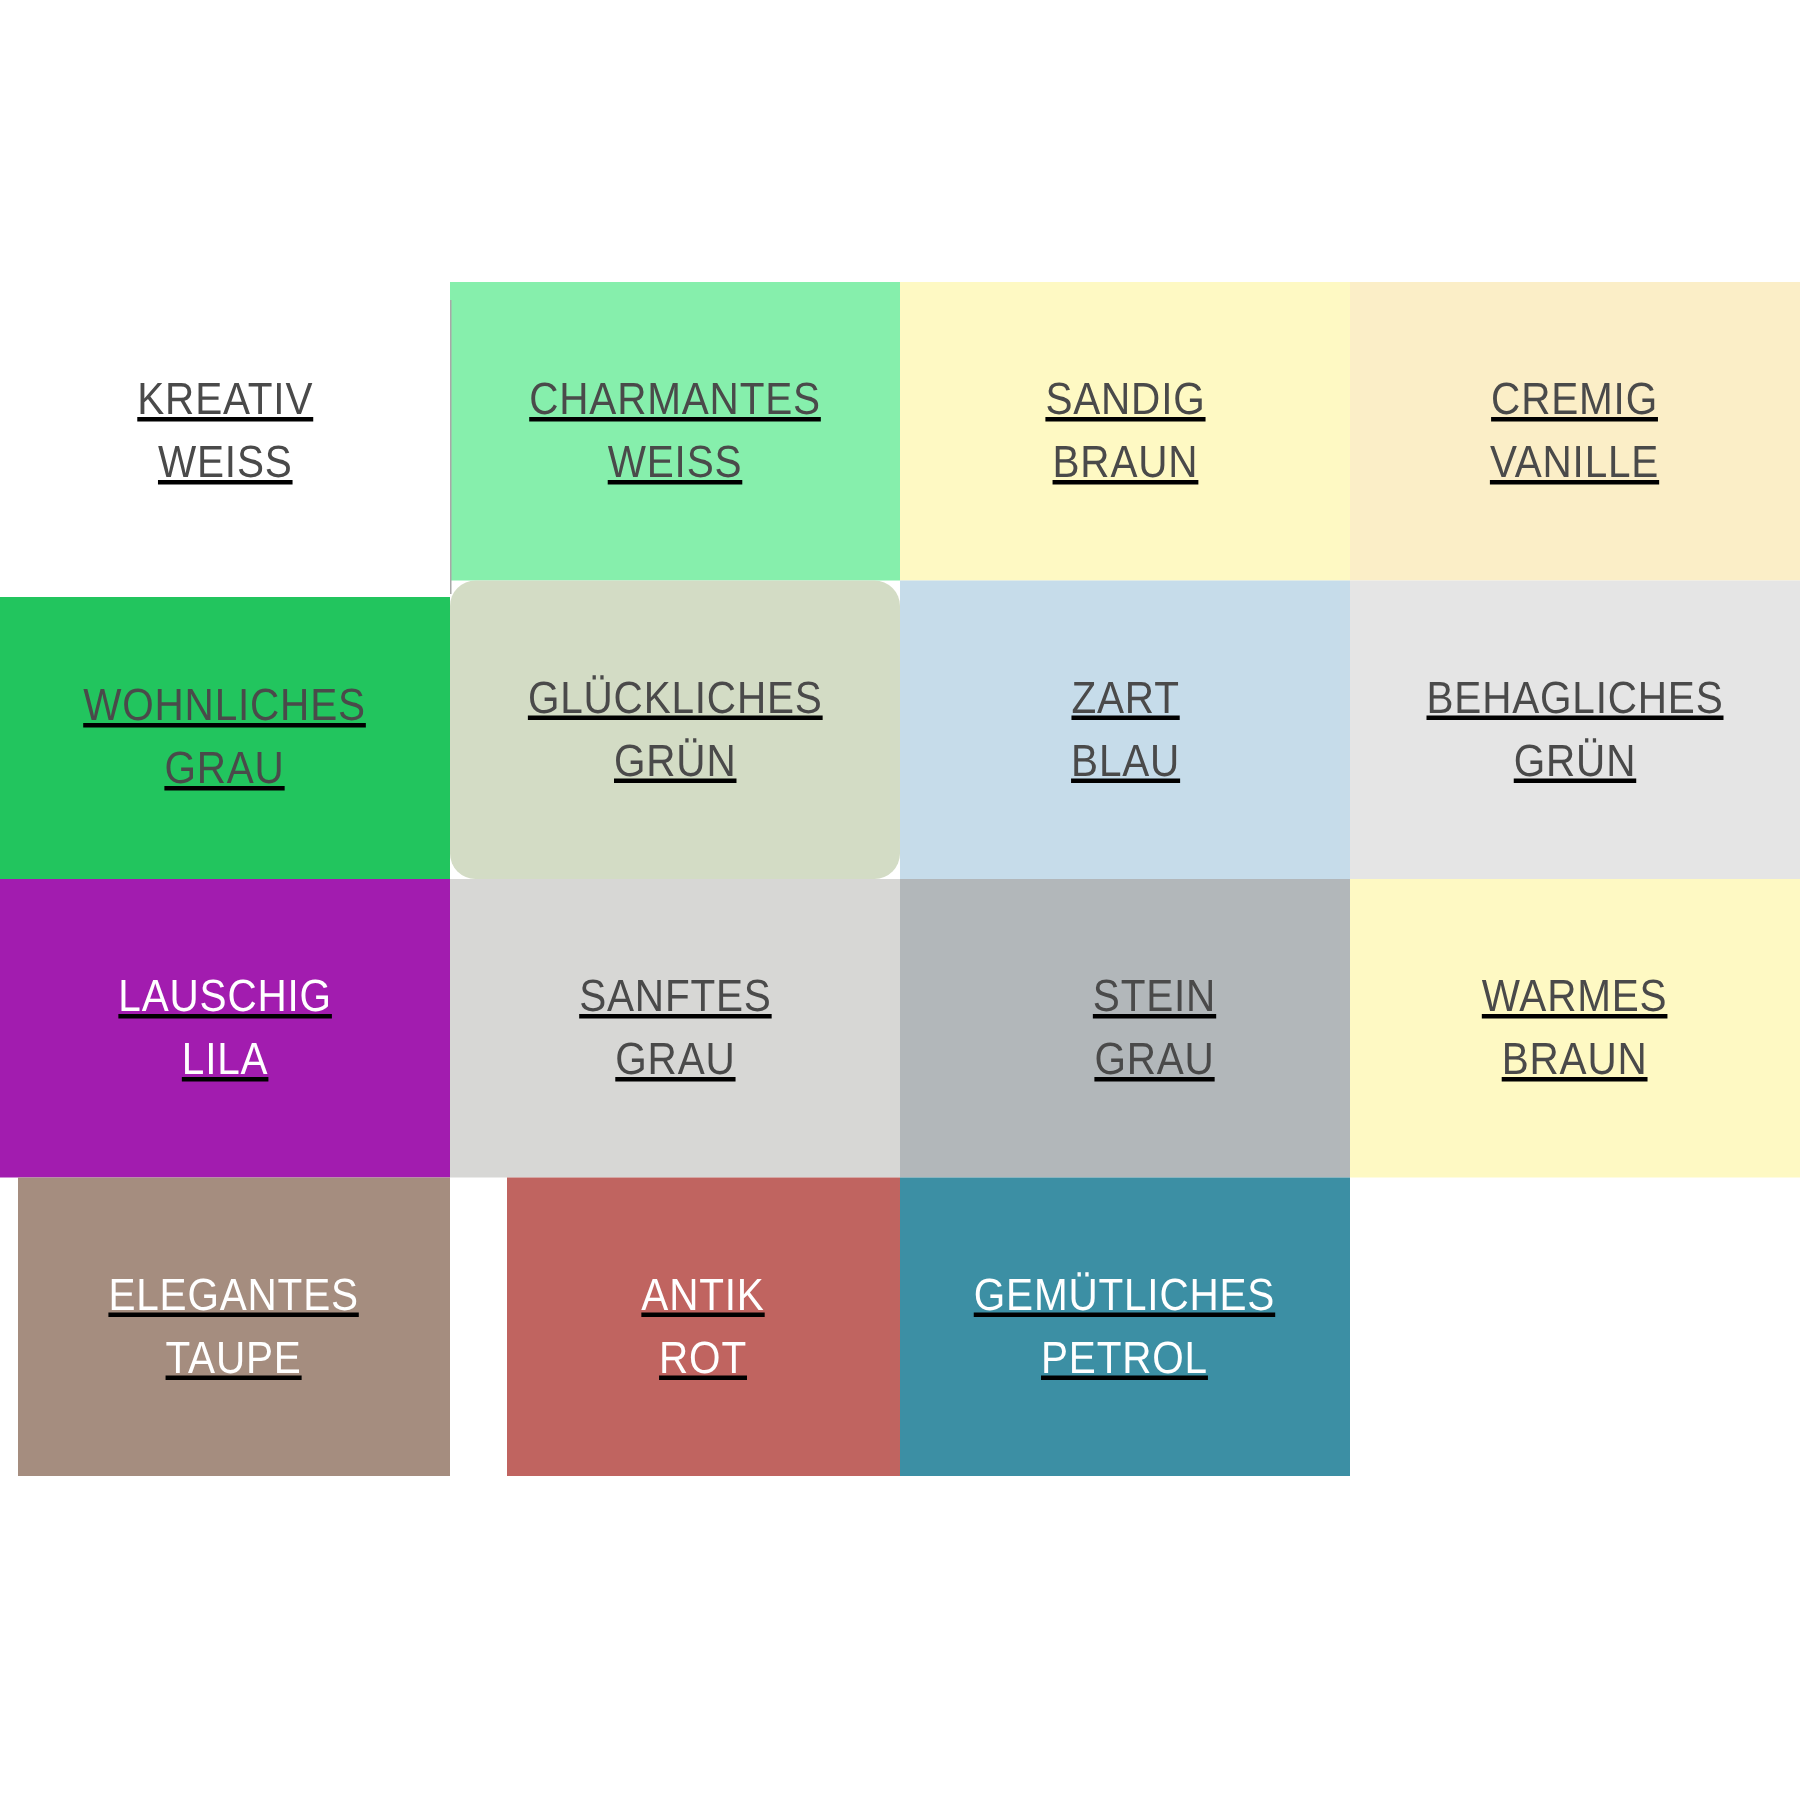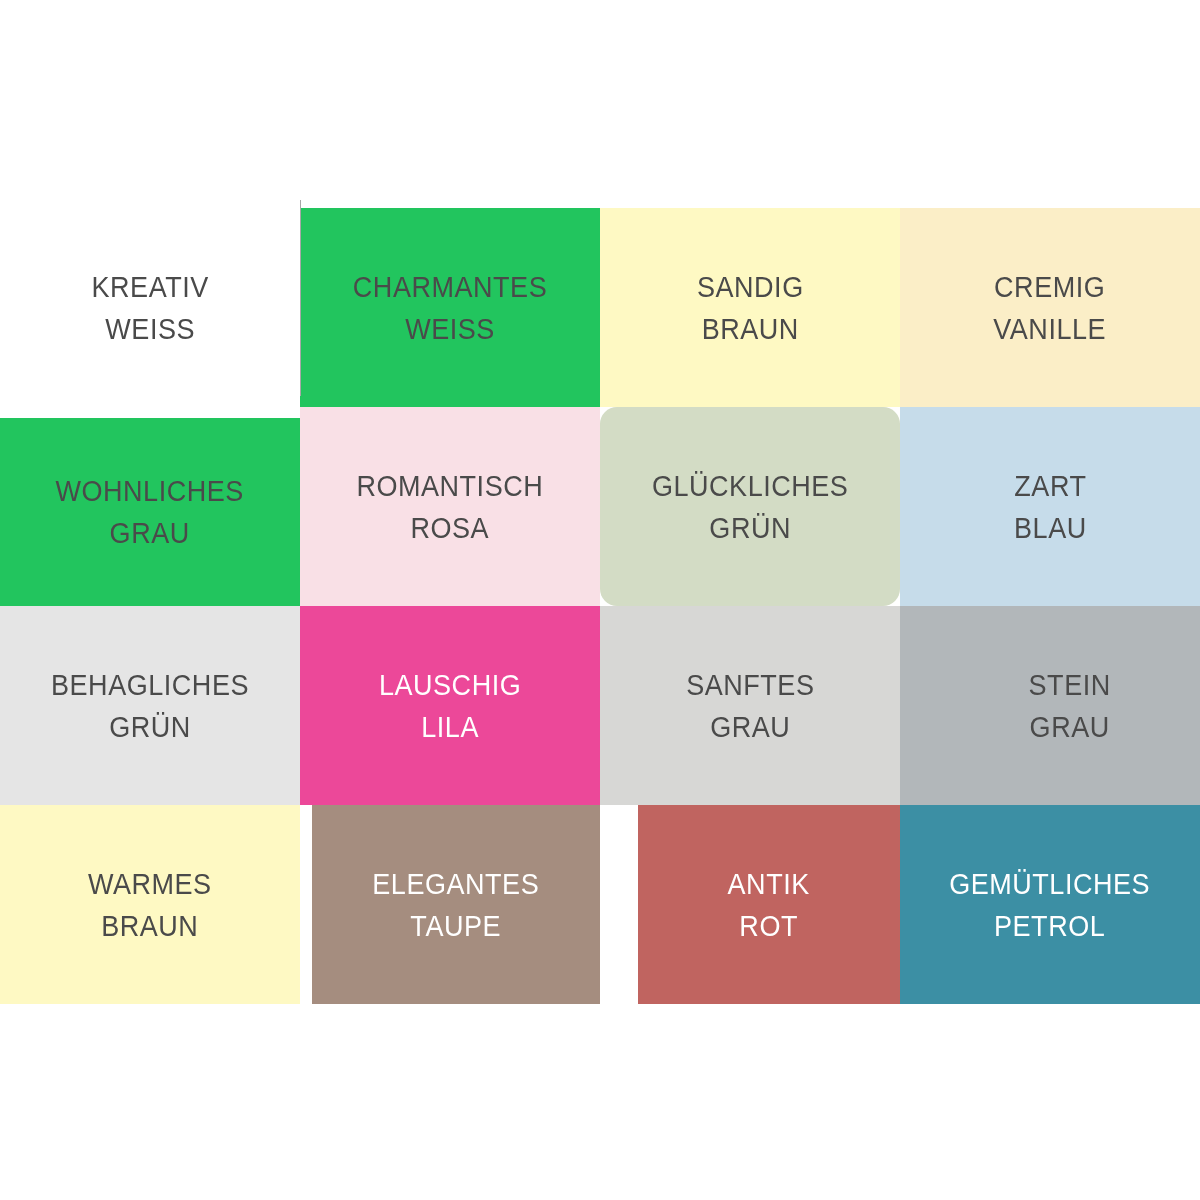--- a/index.html
+++ b/index.html
@@ -17,26 +17,27 @@
   #canvas {
     position: relative;
     width: 1200px;
     height: 1200px;
     background: #ffffff;
   }
 
   #palette-grid {
     position: absolute;
     left: 0;
-    top: 208px;
+    top: 188px;
     width: 1200px;
     height: 796px;
     display: grid;
     grid-template-columns: repeat(4, 300px);
     grid-template-rows: repeat(4, 199px);
+    text-decoration: underline;
   }
 
   .swatch {
     position: relative;
     display: flex;
     align-items: center;
     justify-content: center;
     overflow: hidden;
   }
 
@@ -71,21 +72,21 @@
 
 <div id="canvas" style="background: rgb(255, 255, 255);">
 
   <div id="palette-grid">
       <div class="swatch" style="background: rgb(255, 255, 255);">
         <div class="swatch-label" style="color: rgb(74, 74, 74);">
           <span class="line">KREATIV</span>
           <span class="line">WEISS</span>
         </div>
       </div>
-      <div class="swatch" style="background: #22c55e;">
+      <div class="swatch" style="background: #86efac;">
         <div class="swatch-label" style="color: rgb(74, 74, 74);">
           <span class="line">CHARMANTES</span>
           <span class="line">WEISS</span>
         </div>
       </div>
       <div class="swatch" style="background: #fef9c3; justify-content: center;">
         <div class="swatch-label" style="color: rgb(74, 74, 74);">
           <span class="line">SANDIG</span>
           <span class="line">BRAUN</span>
         </div>
@@ -95,45 +96,39 @@
           <span class="line">CREMIG</span>
           <span class="line">VANILLE</span>
         </div>
       </div>
       <div class="swatch" style="background: #22c55e; margin-top: 11px;">
         <div class="swatch-label" style="color: rgb(74, 74, 74);">
           <span class="line">WOHNLICHES</span>
           <span class="line">GRAU</span>
         </div>
       </div>
-      <div class="swatch" style="background: rgb(249, 224, 230);">
-        <div class="swatch-label" style="color: rgb(74, 74, 74);">
-          <span class="line">ROMANTISCH</span>
-          <span class="line">ROSA</span>
-        </div>
-      </div>
       <div class="swatch" style="background: rgb(211, 220, 197); border-radius: 17px;">
         <div class="swatch-label" style="color: rgb(74, 74, 74);">
           <span class="line">GLÜCKLICHES</span>
           <span class="line">GRÜN</span>
         </div>
       </div>
       <div class="swatch" style="background: rgb(198, 220, 234);">
         <div class="swatch-label" style="color: rgb(74, 74, 74);">
           <span class="line">ZART</span>
           <span class="line">BLAU</span>
         </div>
       </div>
       <div class="swatch" style="background: #e5e5e5;">
         <div class="swatch-label" style="color: rgb(74, 74, 74);">
           <span class="line">BEHAGLICHES</span>
           <span class="line">GRÜN</span>
         </div>
       </div>
-      <div class="swatch" style="background: #ec4899;">
+      <div class="swatch" style="background: #a21caf;">
         <div class="swatch-label" style="color: rgb(255, 255, 255);">
           <span class="line">LAUSCHIG</span>
           <span class="line">LILA</span>
         </div>
       </div>
       <div class="swatch" style="background: rgb(215, 215, 213);">
         <div class="swatch-label" style="color: rgb(74, 74, 74);">
           <span class="line">SANFTES</span>
           <span class="line">GRAU</span>
         </div>

